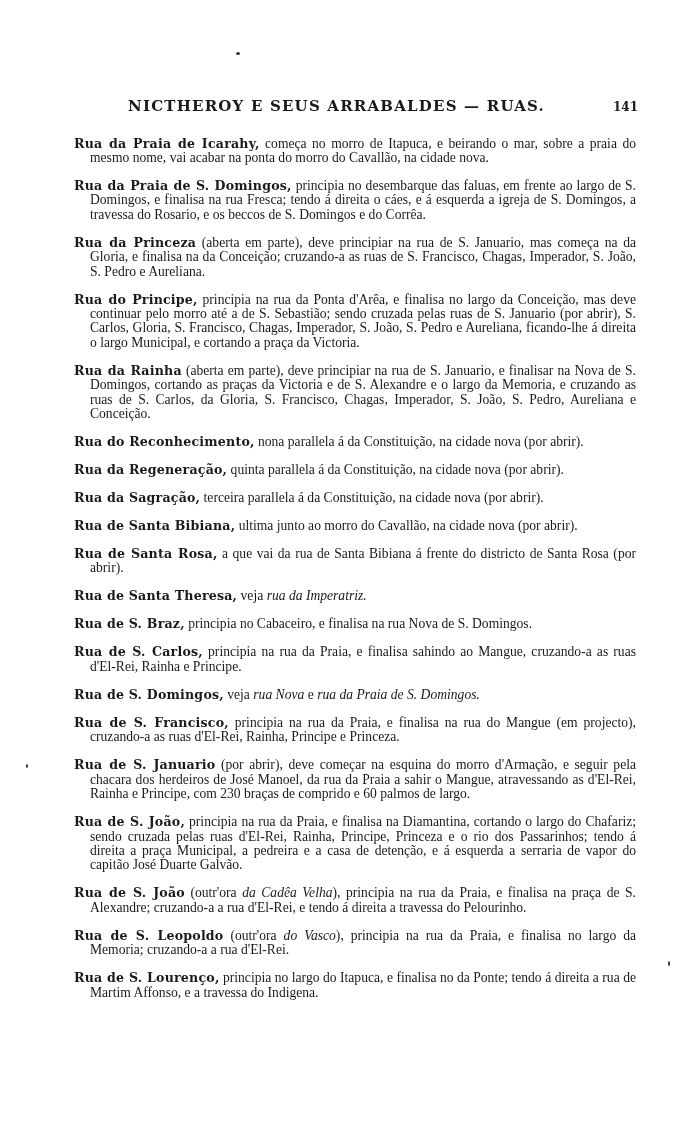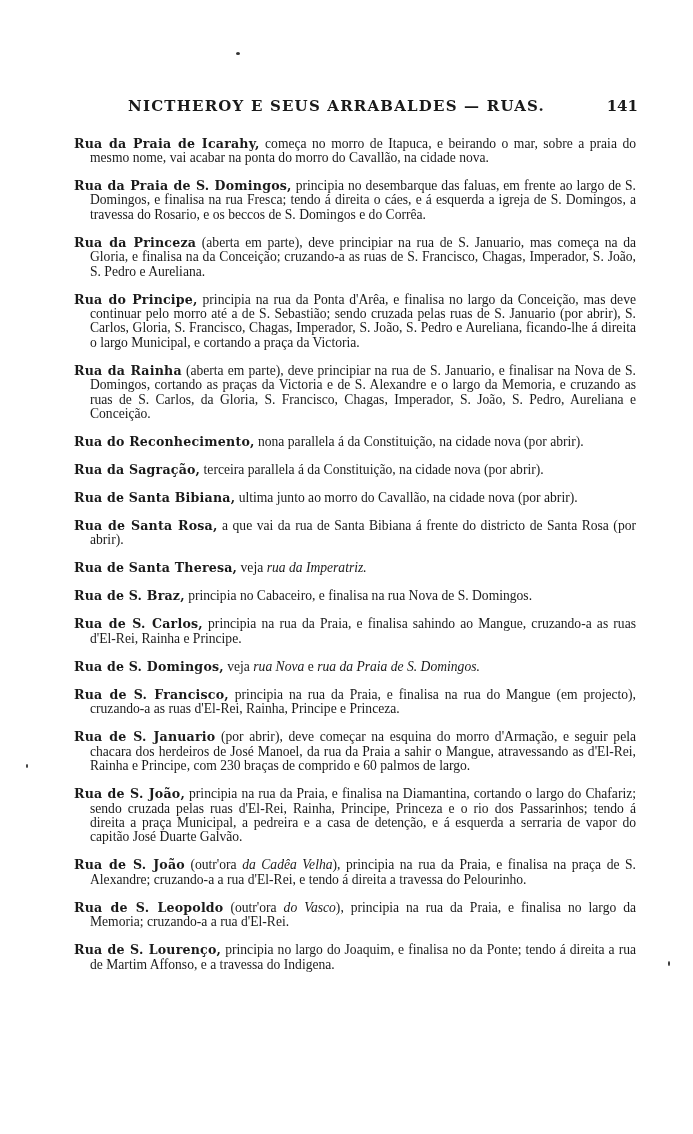--- a/index.html
+++ b/index.html
@@ -9,21 +9,21 @@
       color: #1a1a1a;
     }
     .page { position: absolute; left: 0; top: 0; width: 693px; height: 1134px; margin-top: 34px; }
     .speck { position: absolute; background: #333; border-radius: 50%; }
     .running-head {
       position: absolute; top: 63px; left: 128px; width: 510px;
       display: flex; justify-content: space-between; align-items: baseline;
       font-family: "DejaVu Serif", serif; font-weight: bold;
       font-size: 15px; letter-spacing: 1.2px;
     }
-    .running-head .folio { font-size: 15px; letter-spacing: 0; }
+    .running-head .folio { font-size: 12px; letter-spacing: 0; }
     .entries {
       position: absolute; top: 89px; left: 74px; width: 562px;
       font-family: "Liberation Serif", "DejaVu Serif", serif;
       font-size: 13.6px; line-height: 14.4px;
     }
     .entry {
       text-align: justify;
       padding-left: 16px; text-indent: -16px;
       margin-bottom: 6px;
     }
@@ -47,27 +47,28 @@
     <span class="folio">141</span>
   </div>
 
   <div class="entries" id="entries">
       <p class="entry"><span class="name">Rua da Praia de Icarahy,</span><span class="desc"> começa no morro de Itapuca, e beirando o mar, sobre a praia do mesmo nome, vai acabar na ponta do morro do Cavallão, na cidade nova.</span></p>
       <p class="entry"><span class="name">Rua da Praia de S. Domingos,</span><span class="desc"> principia no desembarque das faluas, em frente ao largo de S. Domingos, e finalisa na rua Fresca; tendo á direita o cáes, e á esquerda a igreja de S. Domingos, a travessa do Rosario, e os beccos de S. Domingos e do Corrêa.</span></p>
       <p class="entry"><span class="name">Rua da Princeza</span><span class="desc"> (aberta em parte), deve principiar na rua de S. Januario, mas começa na da Gloria, e finalisa na da Conceição; cruzando-a as ruas de S. Francisco, Chagas, Imperador, S. João, S. Pedro e Aureliana.</span></p>
       <p class="entry"><span class="name">Rua do Principe,</span><span class="desc"> principia na rua da Ponta d'Arêa, e finalisa no largo da Conceição, mas deve continuar pelo morro até a de S. Sebastião; sendo cruzada pelas ruas de S. Januario (por abrir), S. Carlos, Gloria, S. Francisco, Chagas, Imperador, S. João, S. Pedro e Aureliana, ficando-lhe á direita o largo Municipal, e cortando a praça da Victoria.</span></p>
       <p class="entry"><span class="name">Rua da Rainha</span><span class="desc"> (aberta em parte), deve principiar na rua de S. Januario, e finalisar na Nova de S. Domingos, cortando as praças da Victoria e de S. Alexandre e o largo da Memoria, e cruzando as ruas de S. Carlos, da Gloria, S. Francisco, Chagas, Imperador, S. João, S. Pedro, Aureliana e Conceição.</span></p>
       <p class="entry"><span class="name">Rua do Reconhecimento,</span><span class="desc"> nona parallela á da Constituição, na cidade nova (por abrir).</span></p>
+      <p class="entry"><span class="name">Rua da Regeneração,</span><span class="desc"> quinta parallela á da Constituição, na cidade nova (por abrir).</span></p>
       <p class="entry"><span class="name">Rua da Sagração,</span><span class="desc"> terceira parallela á da Constituição, na cidade nova (por abrir).</span></p>
       <p class="entry"><span class="name">Rua de Santa Bibiana,</span><span class="desc"> ultima junto ao morro do Cavallão, na cidade nova (por abrir).</span></p>
       <p class="entry"><span class="name">Rua de Santa Rosa,</span><span class="desc"> a que vai da rua de Santa Bibiana á frente do districto de Santa Rosa (por abrir).</span></p>
       <p class="entry"><span class="name">Rua de Santa Theresa,</span><span class="desc"> veja </span><i class="desc">rua da Imperatriz.</i></p>
       <p class="entry"><span class="name">Rua de S. Braz,</span><span class="desc"> principia no Cabaceiro, e finalisa na rua Nova de S. Domingos.</span></p>
       <p class="entry"><span class="name">Rua de S. Carlos,</span><span class="desc"> principia na rua da Praia, e finalisa sahindo ao Mangue, cruzando-a as ruas d'El-Rei, Rainha e Principe.</span></p>
       <p class="entry"><span class="name">Rua de S. Domingos,</span><span class="desc"> veja </span><i class="desc">rua Nova</i><span class="desc"> e </span><i class="desc">rua da Praia de S. Domingos.</i></p>
       <p class="entry"><span class="name">Rua de S. Francisco,</span><span class="desc"> principia na rua da Praia, e finalisa na rua do Mangue (em projecto), cruzando-a as ruas d'El-Rei, Rainha, Principe e Princeza.</span></p>
       <p class="entry"><span class="name">Rua de S. Januario</span><span class="desc"> (por abrir), deve começar na esquina do morro d'Armação, e seguir pela chacara dos herdeiros de José Manoel, da rua da Praia a sahir o Mangue, atravessando as d'El-Rei, Rainha e Principe, com 230 braças de comprido e 60 palmos de largo.</span></p>
       <p class="entry"><span class="name">Rua de S. João,</span><span class="desc"> principia na rua da Praia, e finalisa na Diamantina, cortando o largo do Chafariz; sendo cruzada pelas ruas d'El-Rei, Rainha, Principe, Princeza e o rio dos Passarinhos; tendo á direita a praça Municipal, a pedreira e a casa de detenção, e á esquerda a serraria de vapor do capitão José Duarte Galvão.</span></p>
       <p class="entry"><span class="name">Rua de S. João</span><span class="desc"> (outr'ora </span><i class="desc">da Cadêa Velha</i><span class="desc">), principia na rua da Praia, e finalisa na praça de S. Alexandre; cruzando-a a rua d'El-Rei, e tendo á direita a travessa do Pelourinho.</span></p>
       <p class="entry"><span class="name">Rua de S. Leopoldo</span><span class="desc"> (outr'ora </span><i class="desc">do Vasco</i><span class="desc">), principia na rua da Praia, e finalisa no largo da Memoria; cruzando-a a rua d'El-Rei.</span></p>
-      <p class="entry"><span class="name">Rua de S. Lourenço,</span><span class="desc"> principia no largo do Joaquim, e finalisa no da Ponte; tendo á direita a rua de Martim Affonso, e a travessa do Indigena.</span></p>
+      <p class="entry"><span class="name">Rua de S. Lourenço,</span><span class="desc"> principia no largo do Itapuca, e finalisa no da Ponte; tendo á direita a rua de Martim Affonso, e a travessa do Indigena.</span></p>
     </div>
 </div>
 
 </body></html>

